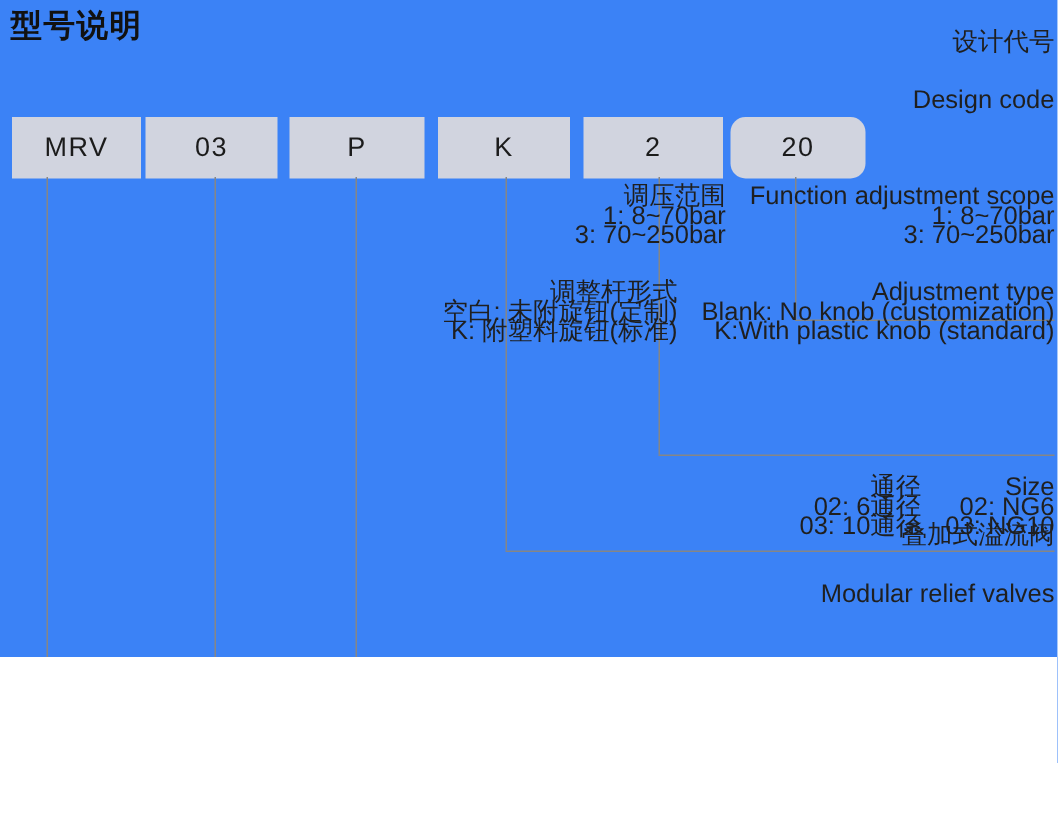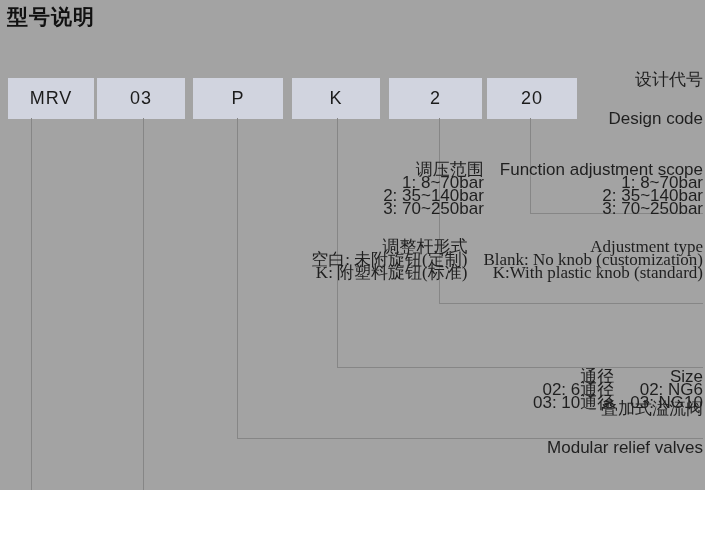--- a/index.html
+++ b/index.html
@@ -1,19 +1,19 @@
 <!DOCTYPE html>
 <html><head>
 <meta charset="utf-8">
 <style>
   html,body{margin:0;padding:0;background:#ffffff;}
   .canvas{
     position:relative;
-    width:705px;height:490px;
-    background:#a3a3a3;
+    width:705px;height:438px;
+    background:#3b82f6;
     font-family:"Liberation Sans","DejaVu Sans",sans-serif;
     color:#1c1c1c;
     overflow:hidden;
   }
   .page-title{
     position:absolute;left:7px;top:3px;
     font-size:21px;font-weight:700;color:#111111;
     letter-spacing:1px;
   }
   .model-box{
@@ -41,21 +41,21 @@
 
 <div class="canvas">
 
   <div class="page-title">型号说明</div>
 
   <div class="model-box" style="left:8px;width:86px;">MRV</div>
   <div class="model-box" style="left:97px;width:88px;">03</div>
   <div class="model-box" style="left:193px;width:90px;">P</div>
   <div class="model-box" style="left:292px;width:88px;">K</div>
   <div class="model-box" style="left:389px;width:93px;">2</div>
-  <div class="model-box" style="left:487px;width:90px;">20</div>
+  <div class="model-box" style="left:487px;width:90px;border-radius:10px;">20</div>
 
   <div class="vline" style="left:31px;top:118px;height:424px;"></div>
   <div class="vline" style="left:143px;top:118px;height:379px;"></div>
   <div class="vline" style="left:237px;top:118px;height:320px;"></div>
   <div class="vline" style="left:337px;top:118px;height:249px;"></div>
   <div class="vline" style="left:439px;top:118px;height:185px;"></div>
   <div class="vline" style="left:530px;top:118px;height:95px;"></div>
 
   <div class="hline" style="left:530px;top:213px;width:173px;"></div>
   <div class="hline" style="left:439px;top:303px;width:264px;"></div>
@@ -74,31 +74,27 @@
     <table>
       <tbody><tr>
         <td class="cn">调压范围</td>
         <td class="en">Function adjustment scope</td>
       </tr>
       <tr>
         <td class="cn">1: 8~70bar</td>
         <td class="en">1: 8~70bar</td>
       </tr>
       <tr>
-        <td class="cn">2: 35~140bar</td>
-        <td class="en">2: 35~140bar</td>
-      </tr>
-      <tr>
         <td class="cn">3: 70~250bar</td>
         <td class="en">3: 70~250bar</td>
       </tr>
     </tbody></table>
   </div>
 
-  <div class="blk" style="bottom:185px;font-family:Liberation Serif, serif;">
+  <div class="blk" style="bottom:185px;">
     <table>
       <tbody><tr>
         <td class="cn">调整杆形式</td>
         <td class="en">Adjustment type</td>
       </tr>
       <tr>
         <td class="cn">空白: 未附旋钮(定制)</td>
         <td class="en">Blank: No knob (customization)</td>
       </tr>
       <tr>

